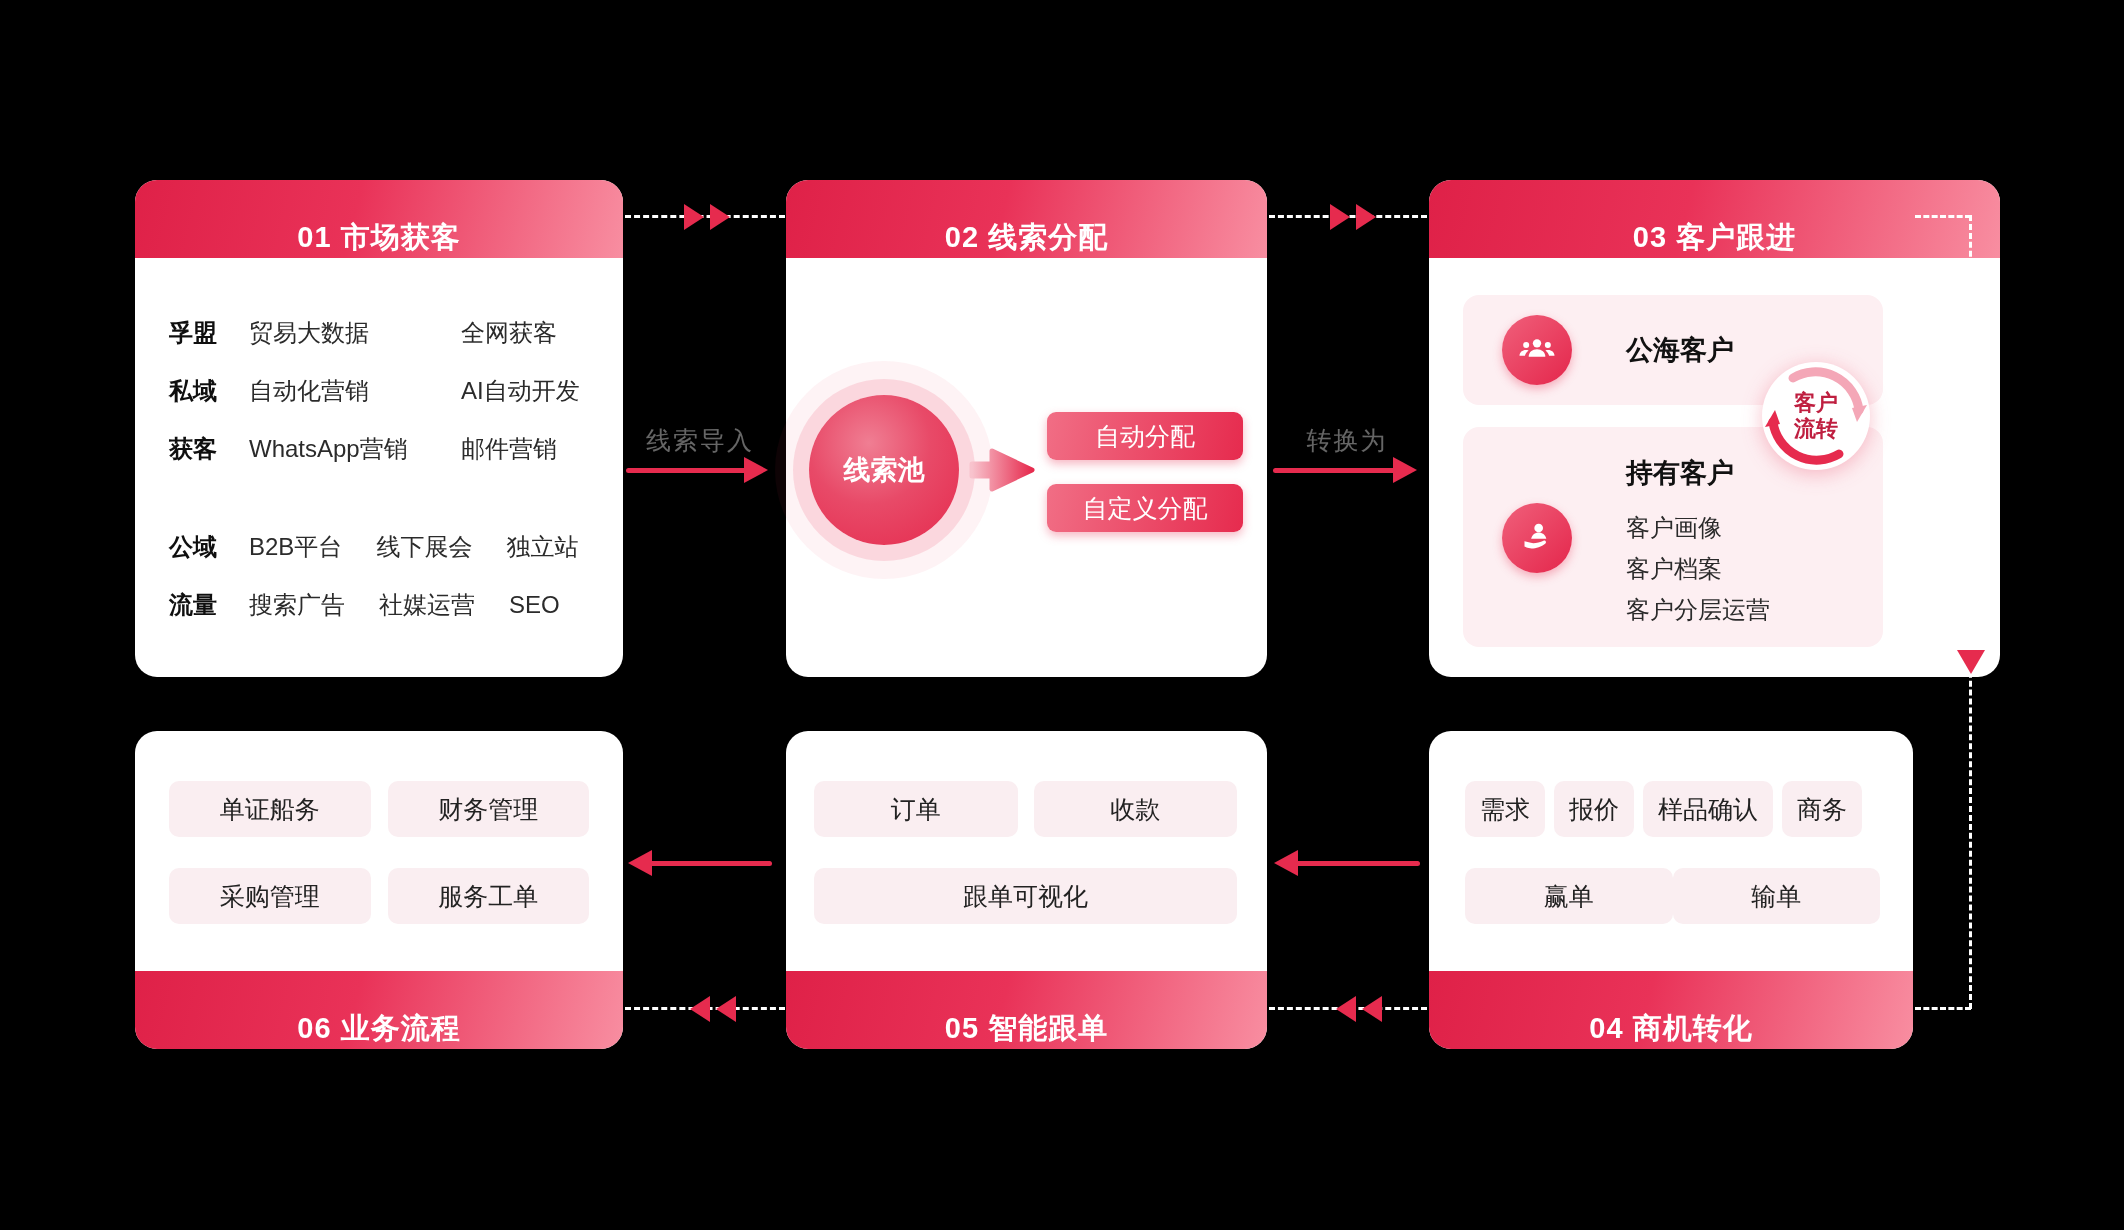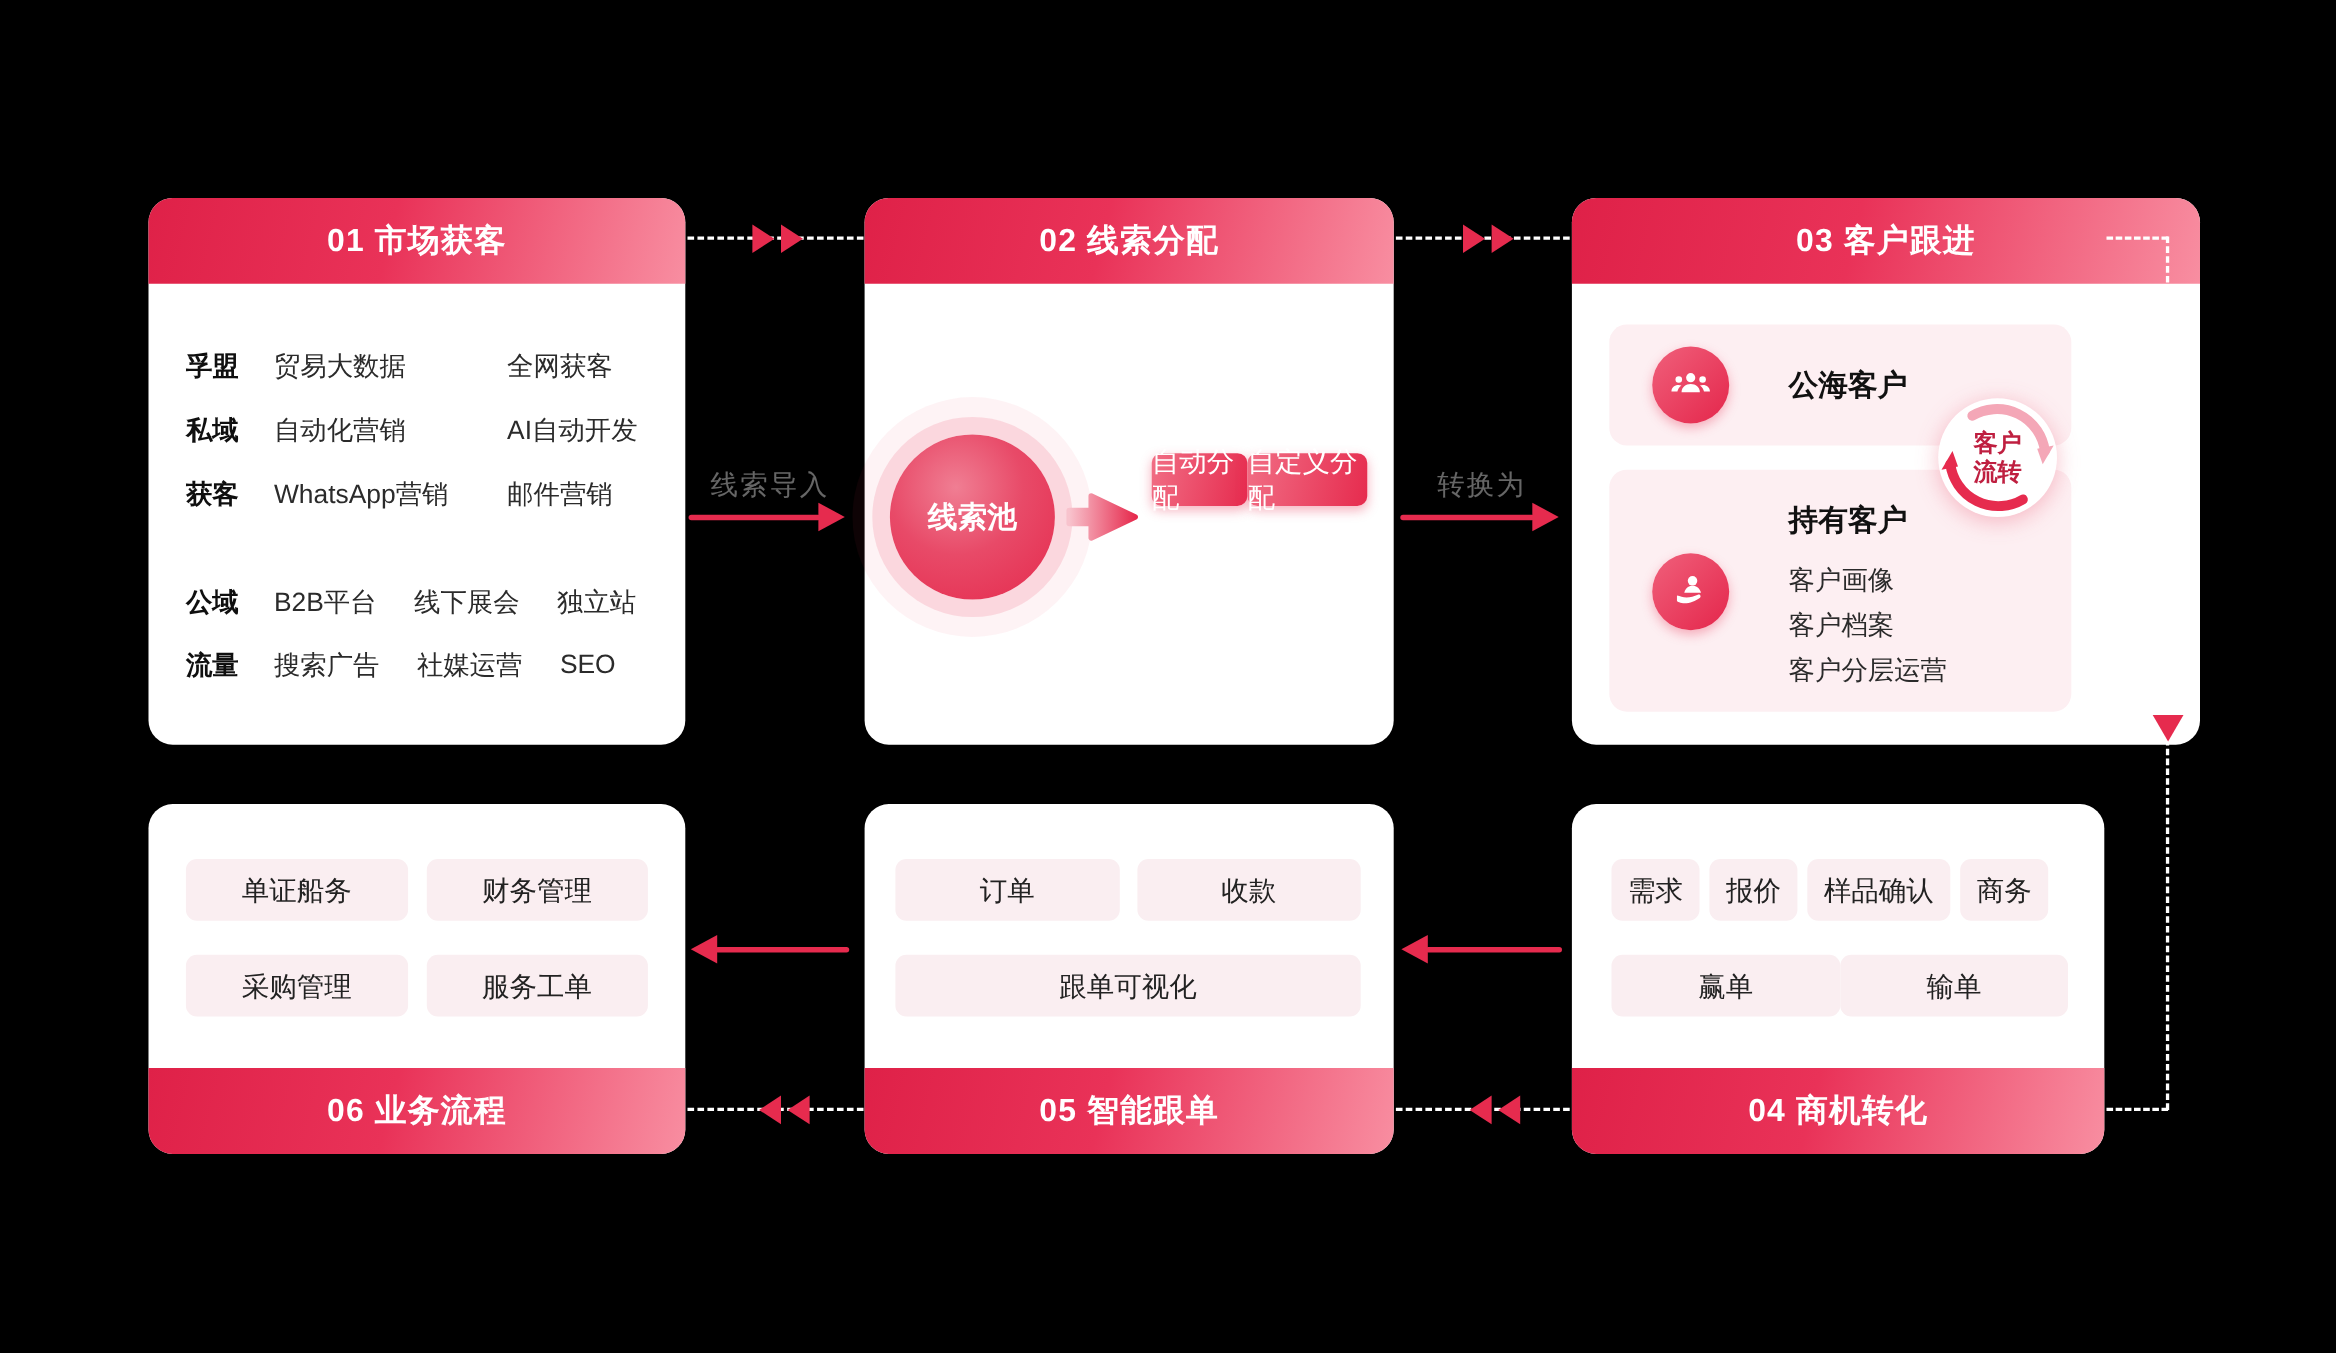--- a/index.html
+++ b/index.html
@@ -3,21 +3,21 @@
 <meta charset="utf-8">
 <style>
   html,body{margin:0;padding:0;background:#000;}
   .canvas{
     position:relative;width:2124px;height:1230px;background:#000;
     font-family:"Liberation Sans","DejaVu Sans",sans-serif;overflow:hidden;
   }
   .card{position:absolute;background:#fff;border-radius:22px;}
   .hdr{
     position:absolute;left:0;right:0;height:78px;
-    display:flex;align-items:center;justify-content:center;
+    display:flex;align-items:flex-end;justify-content:center;
     color:#fff;font-weight:bold;font-size:29px;letter-spacing:1px;
     background:linear-gradient(104deg,#df2148 0%,#e93258 45%,#f88ea1 100%);
   }
   .hdr-top{top:0;border-radius:22px 22px 0 0;}
   .hdr-bottom{bottom:0;border-radius:0 0 22px 22px;}
 
   
   .c1-body{position:absolute;top:78px;left:34px;right:16px;padding-top:46px;}
   .c1-row{display:flex;align-items:center;height:58px;font-size:24px;color:#2b2b2b;white-space:nowrap;}
   .c1-label{width:80px;flex:none;font-weight:bold;color:#0f0f0f;}
@@ -28,21 +28,21 @@
 
   
   .pool{
     position:absolute;left:23px;top:215px;width:150px;height:150px;border-radius:50%;
     background:radial-gradient(circle at 40% 32%, #f07e93 0%, #e84a68 45%, #e52a4d 100%);
     box-shadow:0 0 0 16px rgba(231,50,83,.14), 0 0 0 34px rgba(231,50,83,.06);
     display:flex;align-items:center;justify-content:center;
     color:#fff;font-size:27px;font-weight:bold;
   }
   .pool-arrow{position:absolute;left:178px;top:258px;}
-  .assign-btns{position:absolute;left:261px;top:232px;width:196px;display:flex;flex-direction:row;}
+  .assign-btns{position:absolute;left:261px;top:232px;width:196px;display:flex;flex-direction:column;gap:24px;}
   .assign-btn{
     height:48px;border-radius:9px;display:flex;align-items:center;justify-content:center;
     background:linear-gradient(102deg,#f16e85 0%,#e62b4e 100%);
     color:#fff;font-size:25px;box-shadow:0 4px 10px rgba(231,50,83,.35);
   }
 
   
   .panel{position:absolute;left:34px;width:420px;background:#fdeff2;border-radius:16px;}
   .panel-pub{top:115px;height:110px;}
   .panel-held{top:247px;height:220px;}

